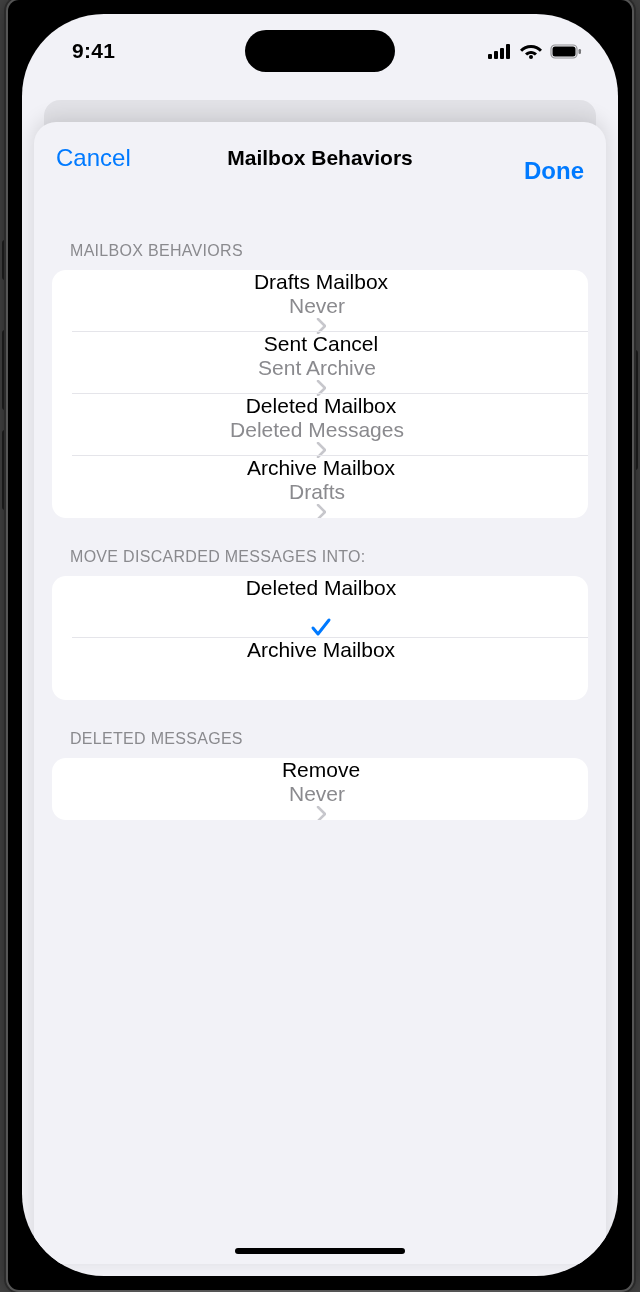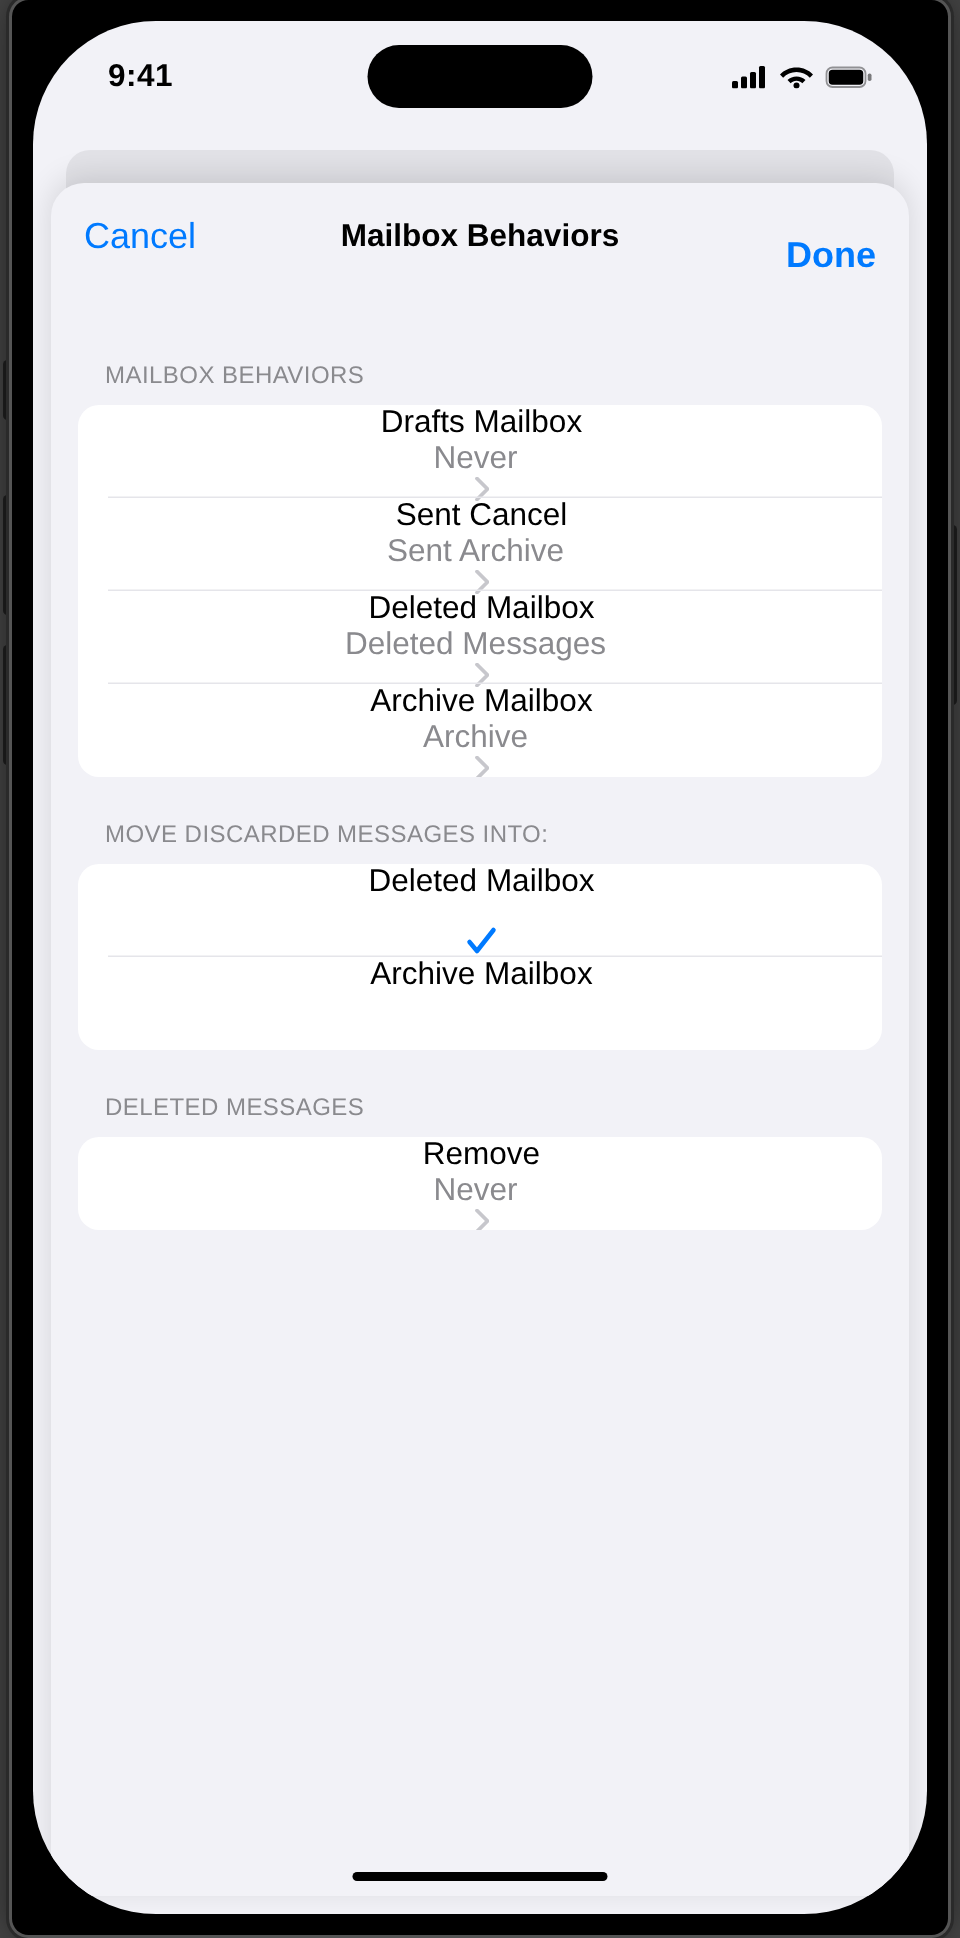--- a/index.html
+++ b/index.html
@@ -267,21 +267,21 @@
             <span class="value">Deleted Messages</span>
             <span class="chevron">
               <svg width="10" height="16" viewBox="0 0 10 16">
                   <path d="M2 1l7 7-7 7" fill="none" stroke="#c7c7cc" stroke-width="2.5" stroke-linecap="round" stroke-linejoin="round"></path>
                 </svg>
             </span>
           </div>
 
           <div class="row">
             <span class="label">Archive Mailbox</span>
-            <span class="value">Archive</span>
+            <span class="value">Drafts</span>
             <span class="chevron">
               <svg width="10" height="16" viewBox="0 0 10 16">
                   <path d="M2 1l7 7-7 7" fill="none" stroke="#c7c7cc" stroke-width="2.5" stroke-linecap="round" stroke-linejoin="round"></path>
                 </svg>
             </span>
           </div>
         </div>
 
         <div class="section-header">MOVE DISCARDED MESSAGES INTO:</div>
         <div class="group">

